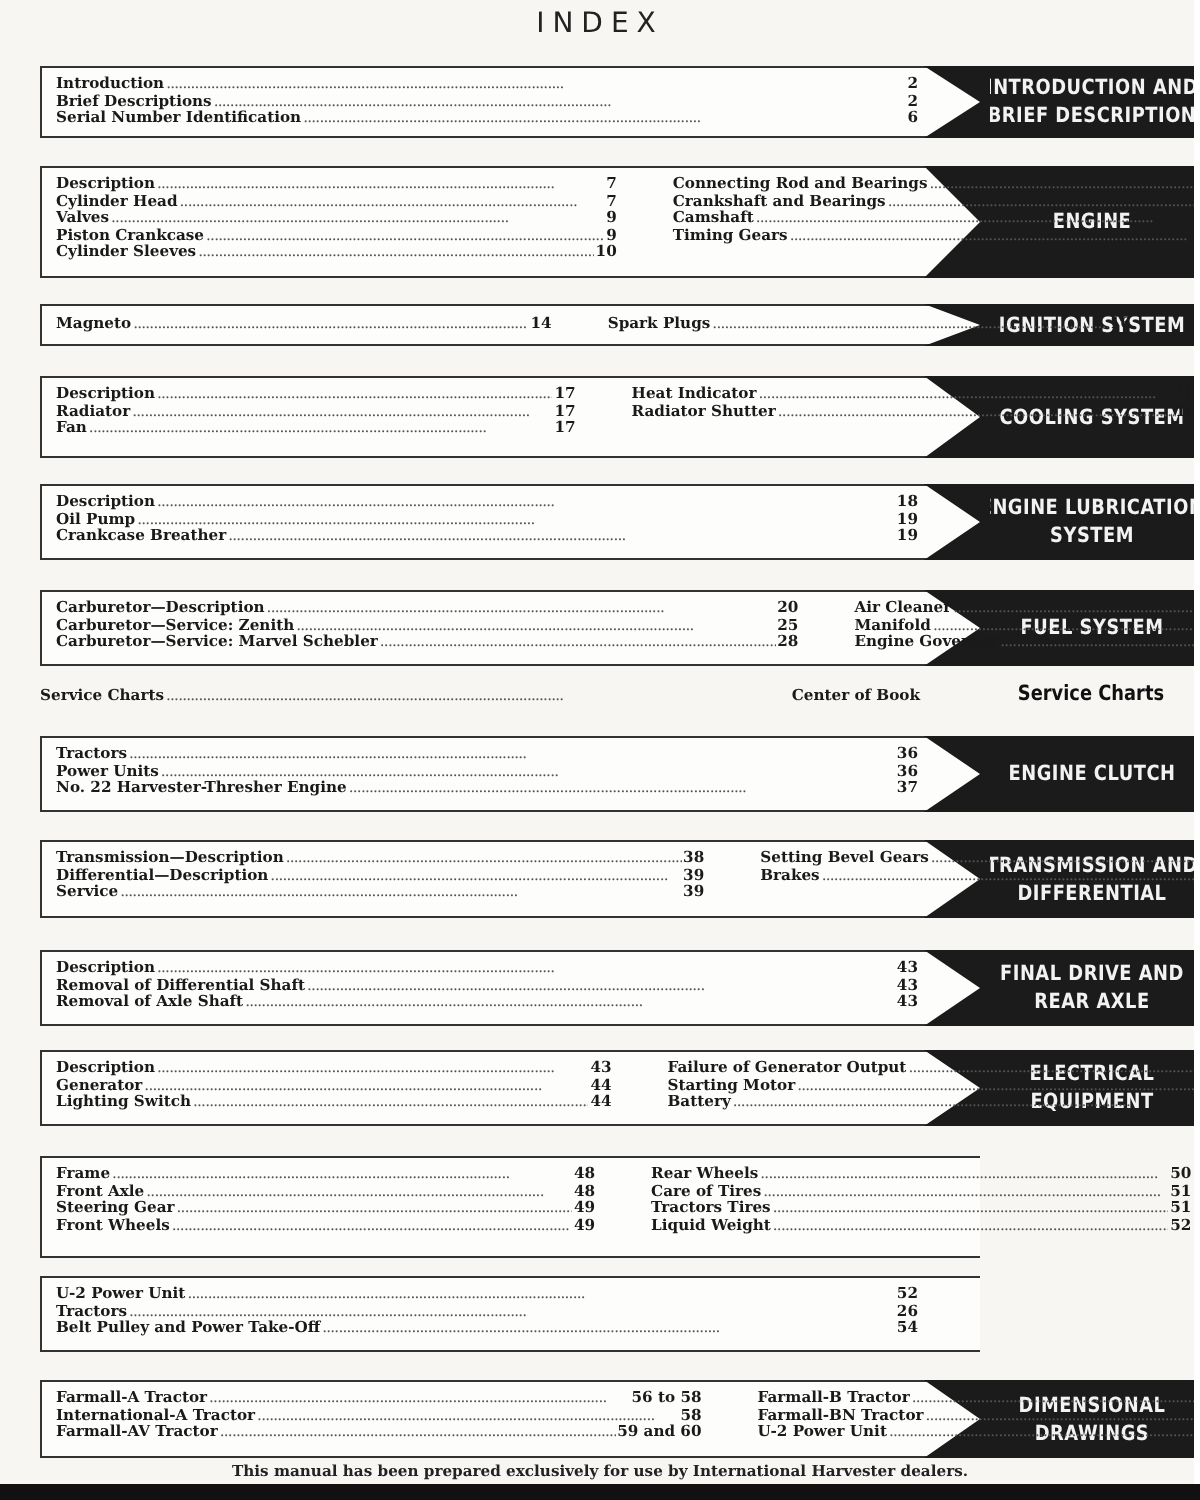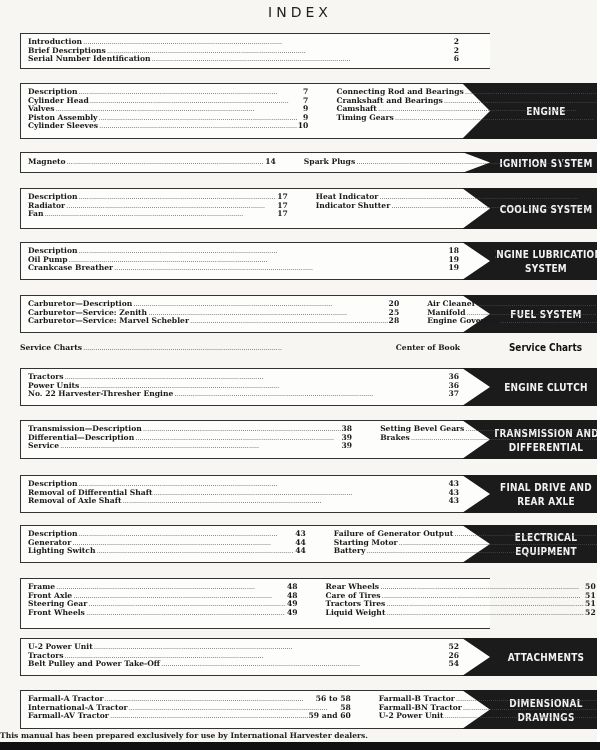--- a/index.html
+++ b/index.html
@@ -52,38 +52,44 @@
   .entry .page { font-weight:bold; }
   .service-line {
     position:absolute; left:20px; top:344px; width:440px;
   }
   .service-tab {
     position:absolute; top:341px; right:18px;
     font-family:"DejaVu Sans", sans-serif; font-weight:bold; font-size:10.5px;
     transform:scaleX(0.85); transform-origin:right center; color:#111;
   }
   .footer {
-    position:absolute; top:731px; left:0; width:600px; 
+    position:absolute; top:731px; left:0; width:600px; text-align:center;
     font-size:7.6px; font-weight:bold; color:#222;
   }
   .bottom-strip {
     position:absolute; left:0; right:0; top:742px; height:8px; background:#111;
   }
   .right-edge {
     position:absolute; top:0; right:0; width:3px; height:742px; background:#fff;
   }
 </style>
 </head>
 <body>
 
 <div class="title">INDEX</div>
 
 <div id="sections">
     <div class="section" style="top: 33px; height: 36px;">
       <div class="box"></div>
+      <div class="tab">
+        <div class="tab-label">
+          <div>INTRODUCTION AND</div>
+          <div>BRIEF DESCRIPTION</div>
+        </div>
+      </div>
       <div class="cols">
         <div class="col">
           <div class="entry">
             <span class="name">Introduction</span>
             <span class="dots"></span>
             <span class="page">2</span>
           </div>
           <div class="entry">
             <span class="name">Brief Descriptions</span>
             <span class="dots"></span>
@@ -115,21 +121,21 @@
             <span class="name">Cylinder Head</span>
             <span class="dots"></span>
             <span class="page">7</span>
           </div>
           <div class="entry">
             <span class="name">Valves</span>
             <span class="dots"></span>
             <span class="page">9</span>
           </div>
           <div class="entry">
-            <span class="name">Piston Assembly</span>
+            <span class="name">Piston Crankcase</span>
             <span class="dots"></span>
             <span class="page">9</span>
           </div>
           <div class="entry">
             <span class="name">Cylinder Sleeves</span>
             <span class="dots"></span>
             <span class="page">10</span>
           </div>
         </div>
         <div class="col">
@@ -201,21 +207,21 @@
             <span class="page">17</span>
           </div>
         </div>
         <div class="col">
           <div class="entry">
             <span class="name">Heat Indicator</span>
             <span class="dots"></span>
             <span class="page">18</span>
           </div>
           <div class="entry">
-            <span class="name">Indicator Shutter</span>
+            <span class="name">Radiator Shutter</span>
             <span class="dots"></span>
             <span class="page">18</span>
           </div>
         </div>
       </div>
     </div>
     <div class="section" style="top: 242px; height: 38px;">
       <div class="box"></div>
       <div class="tab">
         <div class="tab-label">
@@ -463,25 +469,20 @@
           <div class="entry">
             <span class="name">Liquid Weight</span>
             <span class="dots"></span>
             <span class="page">52</span>
           </div>
         </div>
       </div>
     </div>
     <div class="section" style="top: 638px; height: 38px;">
       <div class="box"></div>
-      <div class="tab">
-        <div class="tab-label">
-          <div>ATTACHMENTS</div>
-        </div>
-      </div>
       <div class="cols">
         <div class="col">
           <div class="entry">
             <span class="name">U-2 Power Unit</span>
             <span class="dots"></span>
             <span class="page">52</span>
           </div>
           <div class="entry">
             <span class="name">Tractors</span>
             <span class="dots"></span>

